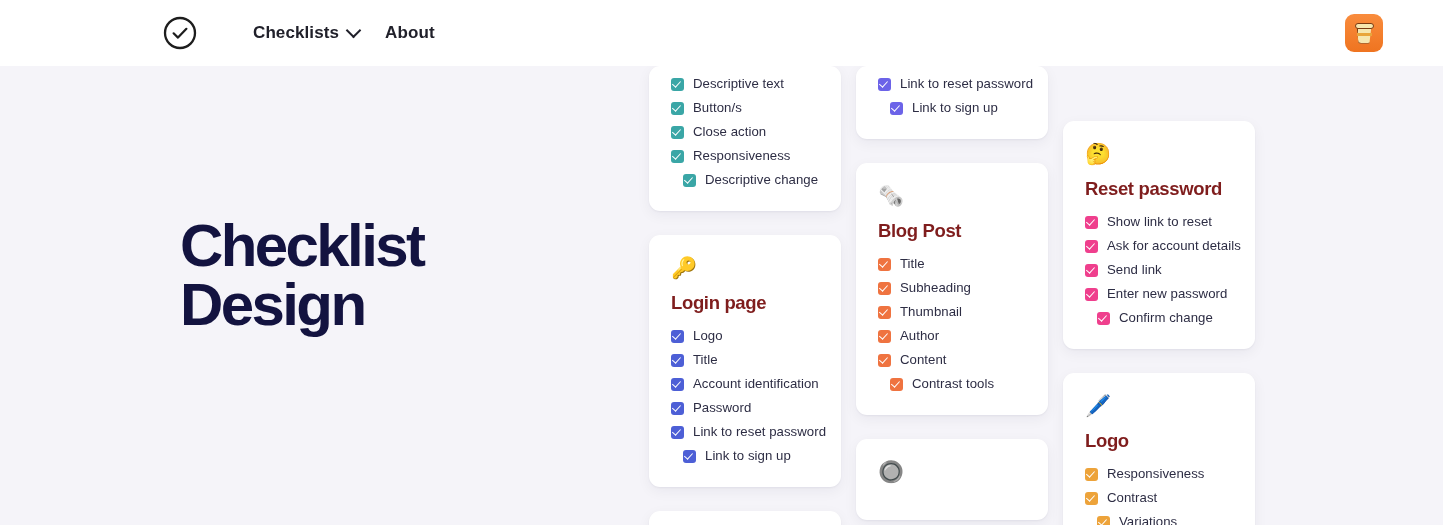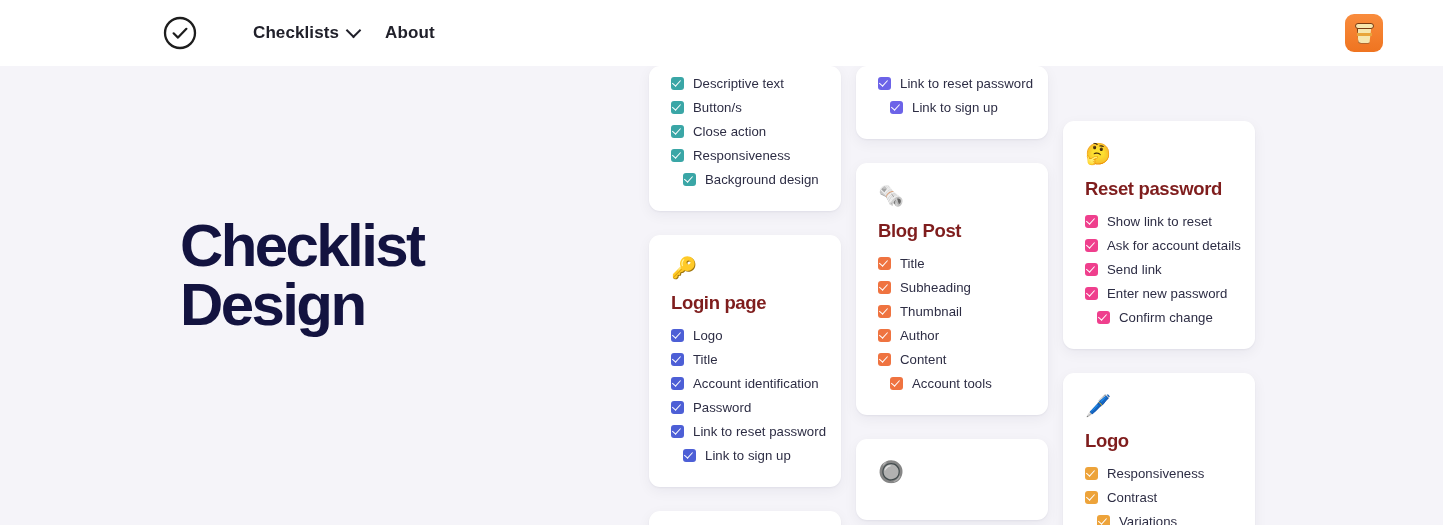--- a/index.html
+++ b/index.html
@@ -160,21 +160,21 @@
   }
   .card-title {
     font-size: 18.5px;
     font-weight: 800;
     letter-spacing: -.35px;
     color: #7f1d1d;
     margin-bottom: 14px;
   }
   .item {
     display: flex;
-    align-items: center;
+    align-items: flex-end;
     gap: 9px;
     margin: 0 0 9px 0;
     cursor: pointer;
   }
   .item:last-child { margin-bottom: 0; margin-left: 12px; }
   .cb {
     width: 13px;
     height: 13px;
     border-radius: 3px;
     flex: 0 0 auto;
@@ -248,21 +248,21 @@
           <div class="item">
             <span class="cb" style="background: rgb(58, 166, 166);"></span>
             <span class="item-label">Close action</span>
           </div>
           <div class="item">
             <span class="cb" style="background: rgb(58, 166, 166);"></span>
             <span class="item-label">Responsiveness</span>
           </div>
           <div class="item">
             <span class="cb" style="background: rgb(58, 166, 166);"></span>
-            <span class="item-label">Background design</span>
+            <span class="item-label">Descriptive change</span>
           </div>
         </div>
         <div class="card">
           <span class="card-emoji">🔑</span>
           <div class="card-title">Login page</div>
           <div class="item">
             <span class="cb" style="background: rgb(77, 95, 214);"></span>
             <span class="item-label">Logo</span>
           </div>
           <div class="item">
@@ -317,21 +317,21 @@
           <div class="item">
             <span class="cb" style="background: rgb(239, 115, 64);"></span>
             <span class="item-label">Author</span>
           </div>
           <div class="item">
             <span class="cb" style="background: rgb(239, 115, 64);"></span>
             <span class="item-label">Content</span>
           </div>
           <div class="item">
             <span class="cb" style="background: rgb(239, 115, 64);"></span>
-            <span class="item-label">Account tools</span>
+            <span class="item-label">Contrast tools</span>
           </div>
         </div>
         <div class="card">
           <span class="card-emoji">🔘</span>
         </div>
       </div>
       <div class="col col-3" style="padding-top: 185px;">
         <div class="card">
           <span class="card-emoji">🤔</span>
           <div class="card-title">Reset password</div>

